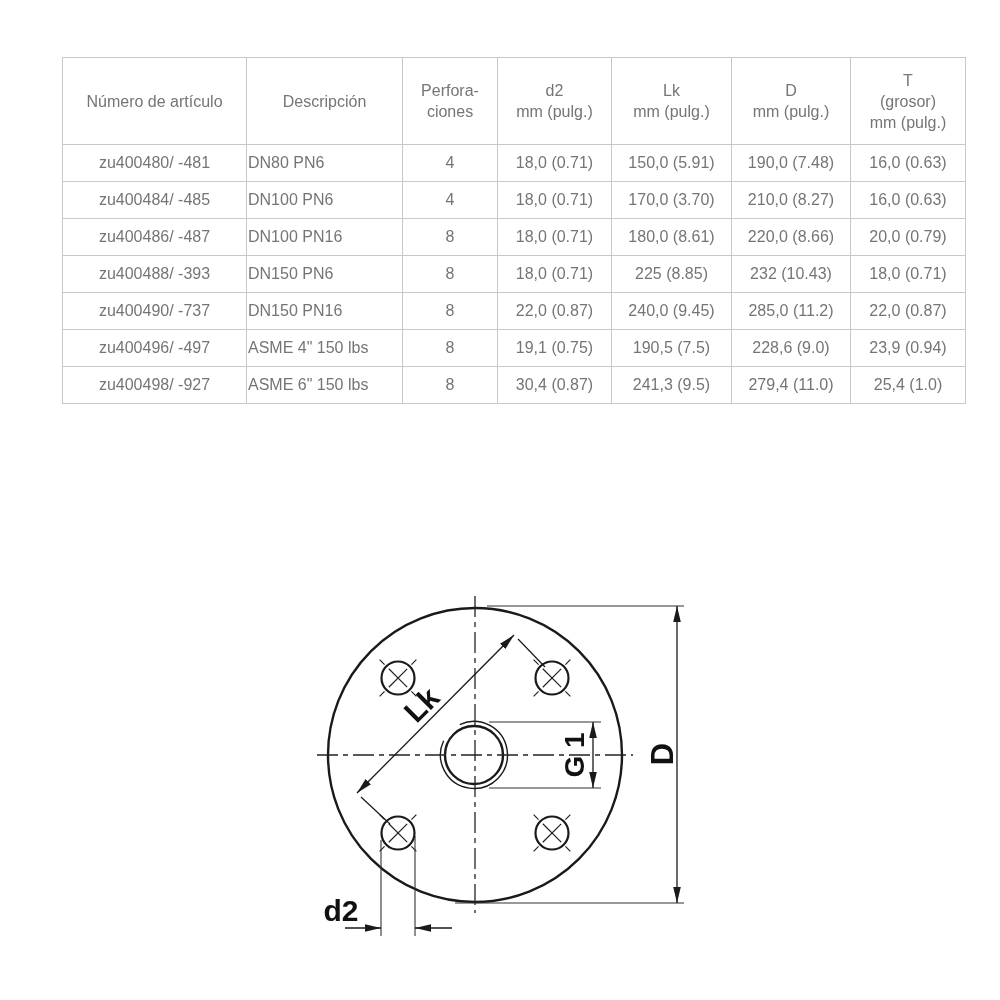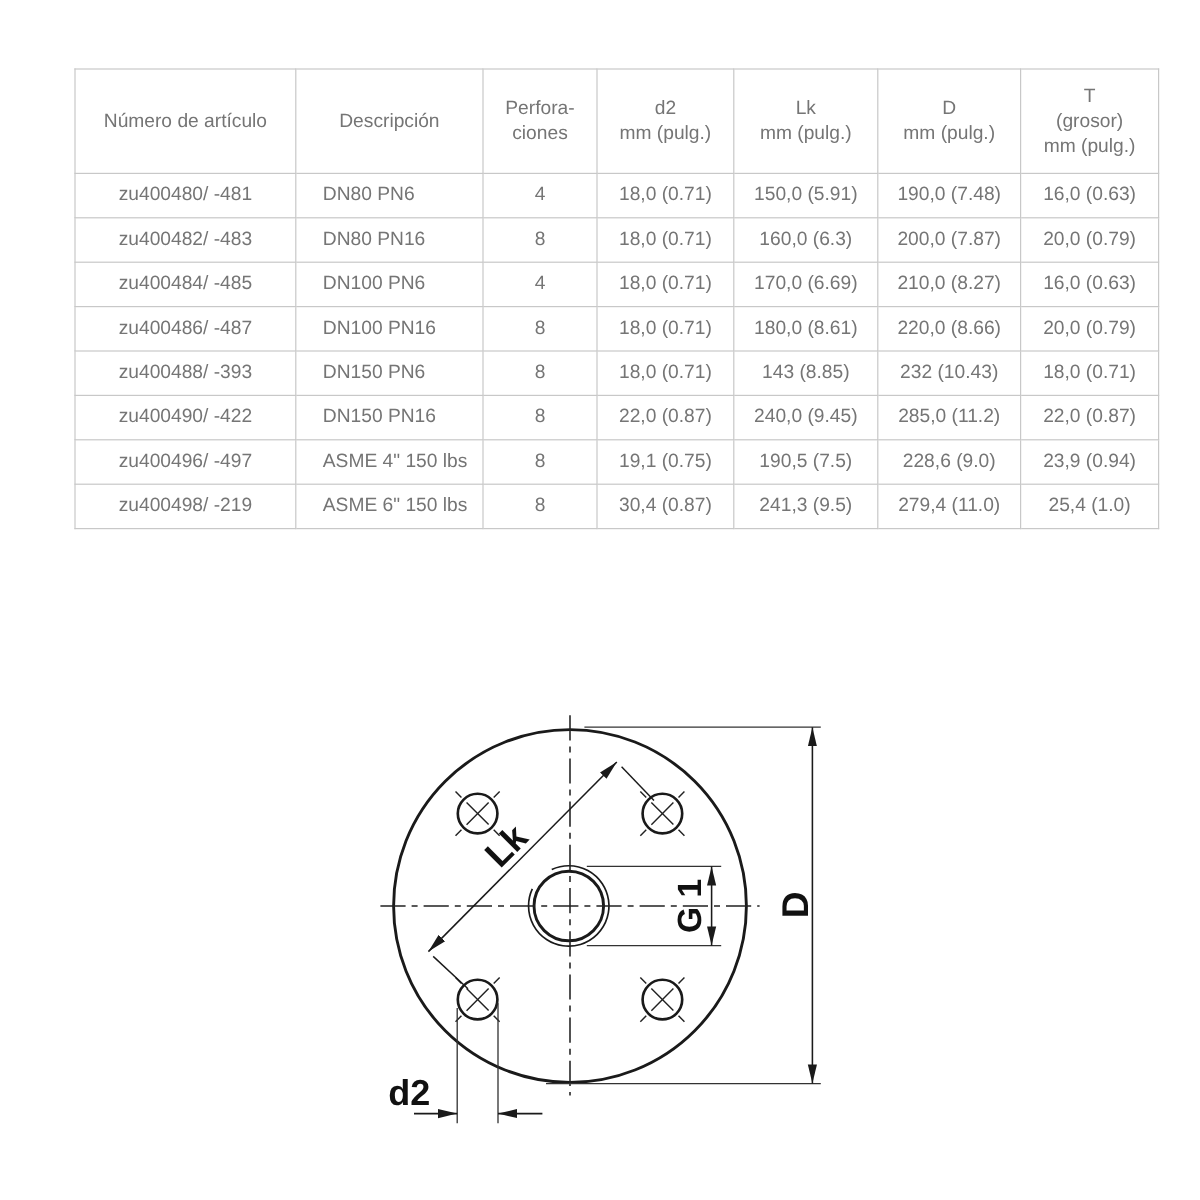--- a/index.html
+++ b/index.html
@@ -30,21 +30,21 @@
     white-space:pre-line;
     line-height:21px;
     padding:0 4px;
   }
   .spec-table td {
     height:36px;
     padding:0 4px;
   }
   .spec-table td.align-left {
     text-align:left;
-    padding-left:22px;
+    padding-left:1px;
   }
   .drawing-wrap {
     position:absolute; left:300px; top:575px;
     width:400px; height:385px;
   }
   svg text {
     font-family:"Liberation Sans", sans-serif;
     font-weight:bold;
     fill:#111111;
   }
@@ -83,75 +83,66 @@
       <tr>
         <td>zu400480/ -481</td>
         <td class="align-left">DN80 PN6</td>
         <td>4</td>
         <td>18,0 (0.71)</td>
         <td>150,0 (5.91)</td>
         <td>190,0 (7.48)</td>
         <td>16,0 (0.63)</td>
       </tr>
       <tr>
-        <td>zu400482/ -483</td>
-        <td class="align-left">DN80 PN16</td>
-        <td>8</td>
-        <td>18,0 (0.71)</td>
-        <td>160,0 (6.3)</td>
-        <td>200,0 (7.87)</td>
-        <td>20,0 (0.79)</td>
-      </tr>
-      <tr>
         <td>zu400484/ -485</td>
         <td class="align-left">DN100 PN6</td>
         <td>4</td>
         <td>18,0 (0.71)</td>
-        <td>170,0 (6.69)</td>
+        <td>170,0 (3.70)</td>
         <td>210,0 (8.27)</td>
         <td>16,0 (0.63)</td>
       </tr>
       <tr>
         <td>zu400486/ -487</td>
         <td class="align-left">DN100 PN16</td>
         <td>8</td>
         <td>18,0 (0.71)</td>
         <td>180,0 (8.61)</td>
         <td>220,0 (8.66)</td>
         <td>20,0 (0.79)</td>
       </tr>
       <tr>
         <td>zu400488/ -393</td>
         <td class="align-left">DN150 PN6</td>
         <td>8</td>
         <td>18,0 (0.71)</td>
-        <td>143 (8.85)</td>
+        <td>225 (8.85)</td>
         <td>232 (10.43)</td>
         <td>18,0 (0.71)</td>
       </tr>
       <tr>
-        <td>zu400490/ -422</td>
+        <td>zu400490/ -737</td>
         <td class="align-left">DN150 PN16</td>
         <td>8</td>
         <td>22,0 (0.87)</td>
         <td>240,0 (9.45)</td>
         <td>285,0 (11.2)</td>
         <td>22,0 (0.87)</td>
       </tr>
       <tr>
         <td>zu400496/ -497</td>
         <td class="align-left">ASME 4" 150 lbs</td>
         <td>8</td>
         <td>19,1 (0.75)</td>
         <td>190,5 (7.5)</td>
         <td>228,6 (9.0)</td>
         <td>23,9 (0.94)</td>
       </tr>
       <tr>
-        <td>zu400498/ -219</td>
+        <td>zu400498/ -927</td>
         <td class="align-left">ASME 6" 150 lbs</td>
         <td>8</td>
         <td>30,4 (0.87)</td>
         <td>241,3 (9.5)</td>
         <td>279,4 (11.0)</td>
         <td>25,4 (1.0)</td>
       </tr>
     </tbody>
 </table>
 

